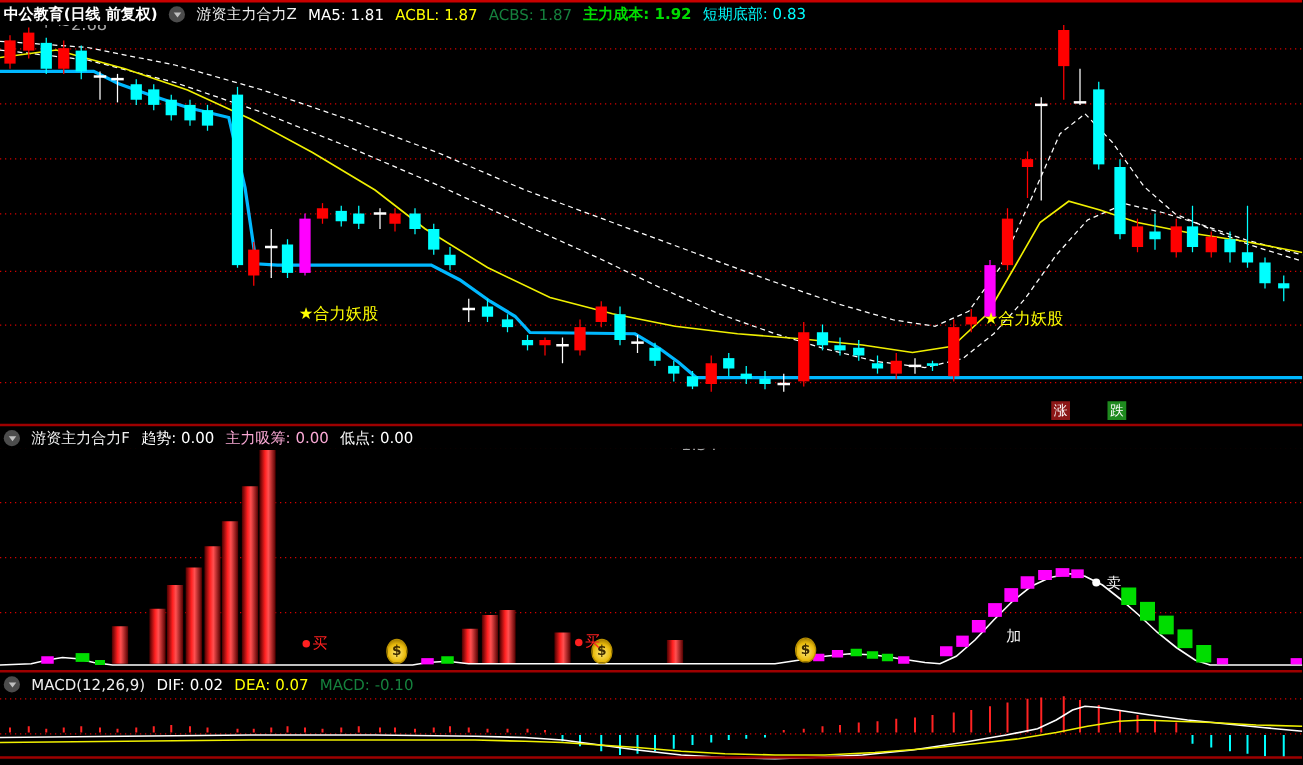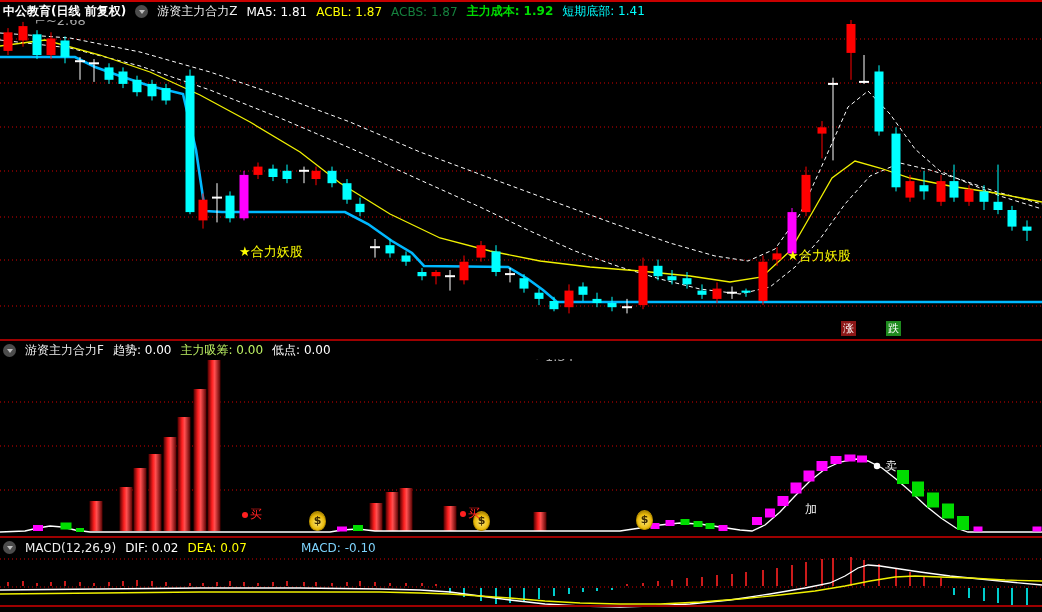--- a/index.html
+++ b/index.html
@@ -323,35 +323,35 @@
   <div class="sep" style="top:605px;"></div>
 
   <div class="hdr" style="top:3px;">
     <span class="t" style="color: rgb(255, 255, 255);">中公教育(日线 前复权)</span>
     <span class="circle-icon"></span>
     <span>游资主力合力Z</span>
     <span style="color: rgb(255, 255, 255); text-align: center;">MA5: 1.81</span>
     <span style="color: rgb(255, 255, 0);">ACBL: 1.87</span>
     <span style="color: #15803d; text-align: center;">ACBS: 1.87</span>
     <span style="color: rgb(0, 221, 0); font-weight: bold;">主力成本: 1.92</span>
-    <span style="color: rgb(0, 255, 255);">短期底部: 1.41</span>
+    <span style="color: rgb(0, 255, 255);">短期底部: 0.83</span>
   </div>
 
   <span class="ann pricelabel" style="left:35px;top:14px;">⌐~2.68</span>
   <span class="ann pricelabel" style="left:534px;top:310px;margin-top:40px;">←1.34</span>
   <span class="ann star" style="left:239px;top:245px;">★合力妖股</span>
   <span class="ann star" style="left:787px;top:249px;">★合力妖股</span>
   <span class="tag tag-up" style="left:841px;top:321px;">涨</span>
   <span class="tag tag-down" style="left:886px;top:321px;">跌</span>
 
   <div class="hdr" style="top:342px;">
     <span class="circle-icon"></span>
     <span>游资主力合力F</span>
     <span style="color: rgb(255, 255, 255);">趋势: 0.00</span>
-    <span style="color: #bef264;">主力吸筹: 0.00</span>
+    <span style="color: #f9a8d4;">主力吸筹: 0.00</span>
     <span style="color: rgb(255, 255, 255);">低点: 0.00</span>
   </div>
 
   <span class="moneybag" style="left:309px;top:511px;">$</span>
   <span class="moneybag" style="left:473px;top:511px;">$</span>
   <span class="moneybag" style="left:636px;top:510px;">$</span>
   <span class="buymark" style="left:242px;top:506px;">
     <span class="dot"></span>
     <span>买</span>
   </span>
@@ -360,16 +360,16 @@
     <span>买</span>
   </span>
   <span class="wlabel" style="left:885px;top:458px;">卖</span>
   <span class="wlabel" style="left:805px;top:501px;">加</span>
 
   <div class="hdr" style="top:539px;">
     <span class="circle-icon"></span>
     <span>MACD(12,26,9)</span>
     <span style="color: rgb(255, 255, 255);">DIF: 0.02</span>
     <span style="color: rgb(255, 255, 0);">DEA: 0.07</span>
-    <span style="color: #7dd3fc; margin-left: 45px;">MACD: -0.10</span>
+    <span style="color: #15803d;">MACD: -0.10</span>
   </div>
 
 </div>
 
 </body></html>

